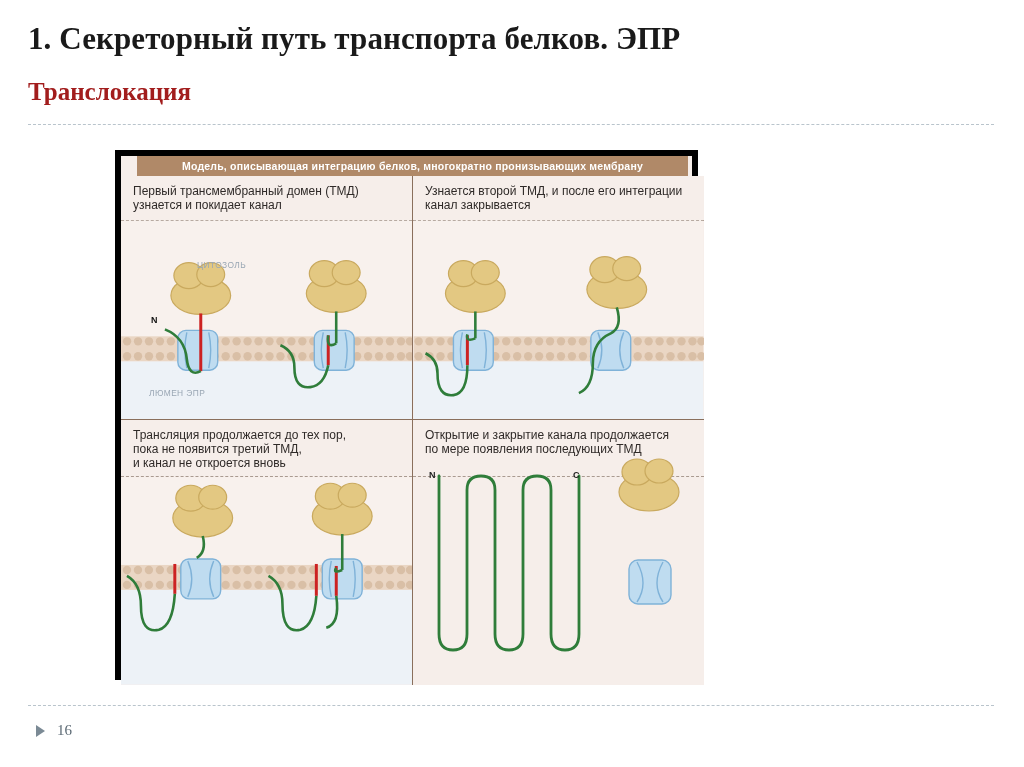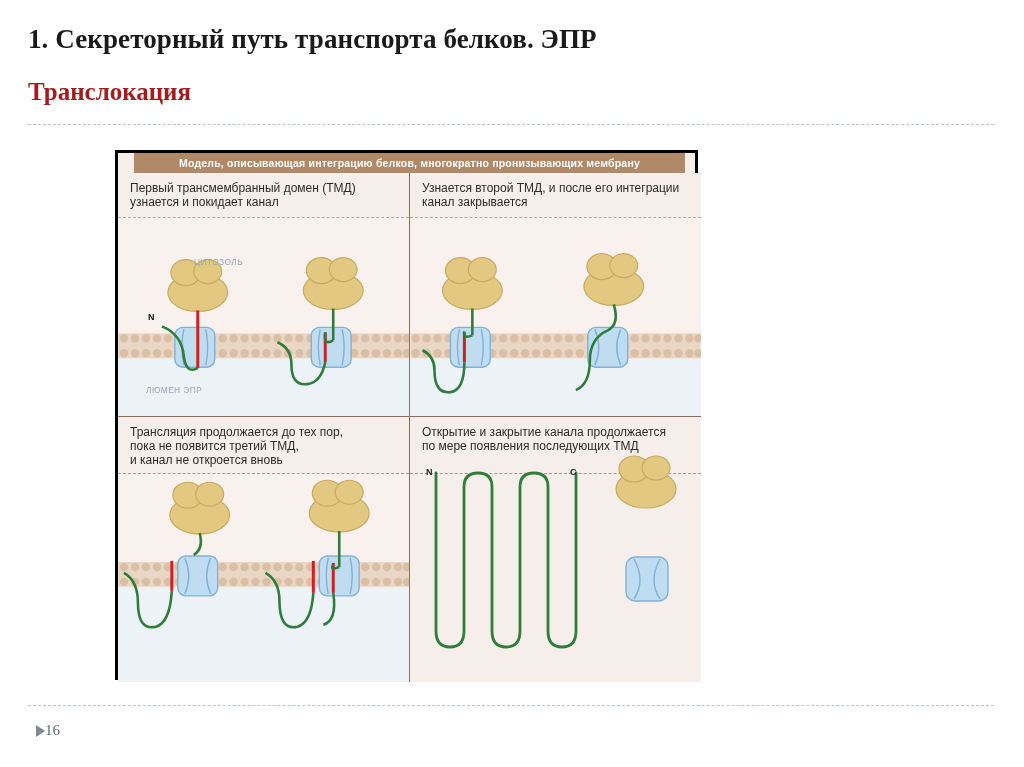--- a/index.html
+++ b/index.html
@@ -26,21 +26,21 @@
 
   
   .title-block {
     position: absolute;
     left: 28px;
     top: 22px;
     width: 950px;
   }
   .title-line1 {
     font-family: "Liberation Serif", serif;
-    font-size: 27px;
+    font-size: 31px;
     font-weight: bold;
     color: #1a1a1a;
     line-height: 34px;
     letter-spacing: 0.1px;
   }
   .title-line2 {
     font-family: "Liberation Serif", serif;
     font-size: 25px;
     font-weight: bold;
     color: #a21d1d;
@@ -59,20 +59,21 @@
   .rule-top { top: 124px; }
   .rule-bottom { top: 705px; }
 
   
   .footer {
     position: absolute;
     left: 36px;
     top: 722px;
     display: flex;
     align-items: center;
+    gap: 12px;
   }
   .footer-arrow {
     width: 0; height: 0;
     border-left: 9px solid #7b8a95;
     border-top: 6px solid transparent;
     border-bottom: 6px solid transparent;
   }
   .footer-num {
     font-family: "Liberation Serif", serif;
     font-size: 15px;
@@ -80,21 +81,21 @@
   }
 
   
   .figure {
     position: absolute;
     left: 115px;
     top: 150px;
     width: 583px;
     height: 530px;
     background: #f6eeea;
-    border: 3px solid #000000;
+    border: 6px solid #000000;
     box-sizing: border-box;
   }
   .fig-banner {
     position: absolute;
     left: 16px; top: 0;
     width: 551px;
     height: 20px;
     background: #b08968;
     color: #ffffff;
     font-size: 10.5px;

